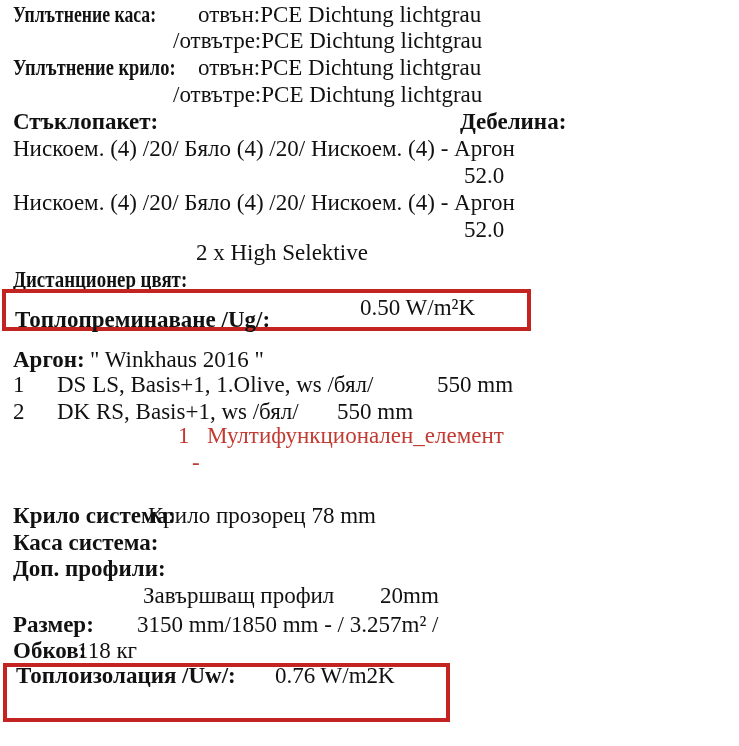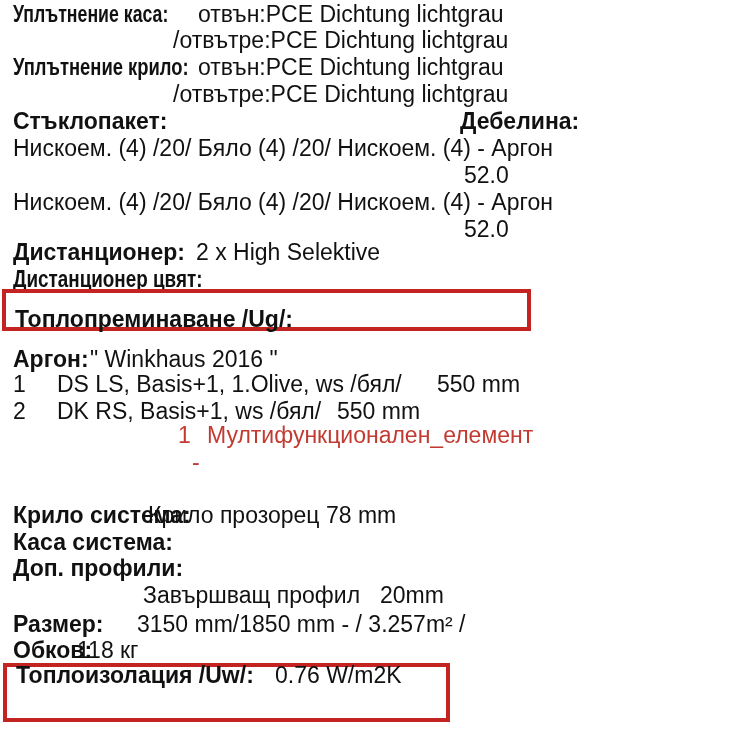--- a/index.html
+++ b/index.html
@@ -1,20 +1,20 @@
 <!DOCTYPE html>
 <html><head>
 <meta charset="utf-8">
 <style>
   html,body{margin:0;padding:0;background:#ffffff;}
   .page{
     position:relative;
     width:739px;height:746px;
     background:#ffffff;
-    font-family:Liberation Sans, sans-serif;
+    font-family:Liberation Serif, serif;
     font-size:23px;
     color:#111111;
     overflow:hidden;
   }
   .t{
     position:absolute;
     white-space:pre;
     line-height:1;
     transform-origin:0 0;
   }
@@ -43,26 +43,26 @@
   <span class="t" style="left:173px;top:83px">/отвътре:PCE Dichtung lichtgrau</span>
 
   <span class="t b" style="left:13px;top:110px">Стъклопакет:</span>
   <span class="t b" style="left:460px;top:110px">Дебелина:</span>
 
   <span class="t" style="left:13px;top:137px">Нискоем. (4) /20/ Бяло (4) /20/ Нискоем. (4) - Аргон</span>
   <span class="t" style="left:464px;top:164px">52.0</span>
   <span class="t" style="left:13px;top:191px">Нискоем. (4) /20/ Бяло (4) /20/ Нискоем. (4) - Аргон</span>
   <span class="t" style="left:464px;top:218px">52.0</span>
 
-  <span class="t b" style="left:13px;top:241px">Дистанционер:</span>
   <span class="t" style="left:196px;top:241px">2 x High Selektive</span>
   <span class="t b sx82" style="left:13px;top:268px">Дистанционер цвят:</span>
 
   <div class="hl" style="left:2px;top:289px;width:521px;height:34px"></div>
   <span class="t b" style="left:15px;top:308px">Топлопреминаване /Ug/:</span>
+  <span class="t" style="left:360px;top:296px">0.50 W/m²K</span>
 
   <span class="t b" style="left:13px;top:348px">Аргон:</span>
   <span class="t" style="left:90px;top:348px">" Winkhaus 2016 "</span>
 
   <span class="t" style="left:13px;top:373px">1</span>
   <span class="t" style="left:57px;top:373px">DS LS, Basis+1, 1.Olive, ws /бял/</span>
   <span class="t" style="left:437px;top:373px">550 mm</span>
 
   <span class="t" style="left:13px;top:400px">2</span>
   <span class="t" style="left:57px;top:400px">DK RS, Basis+1, ws /бял/</span>

